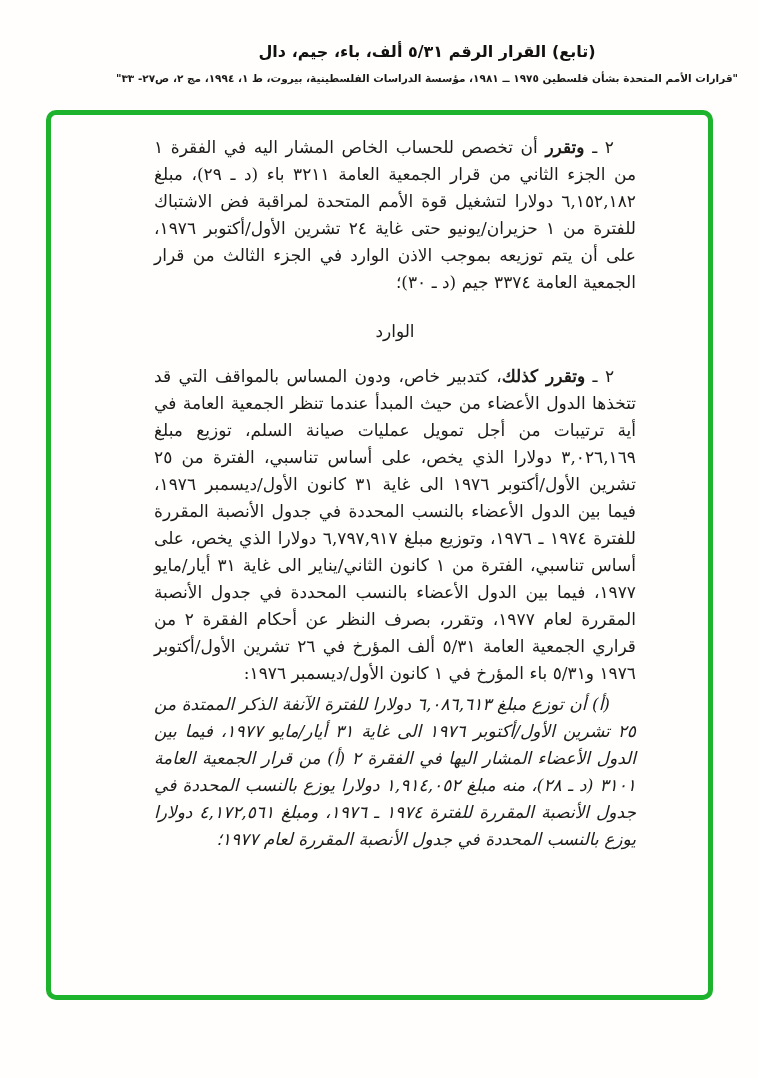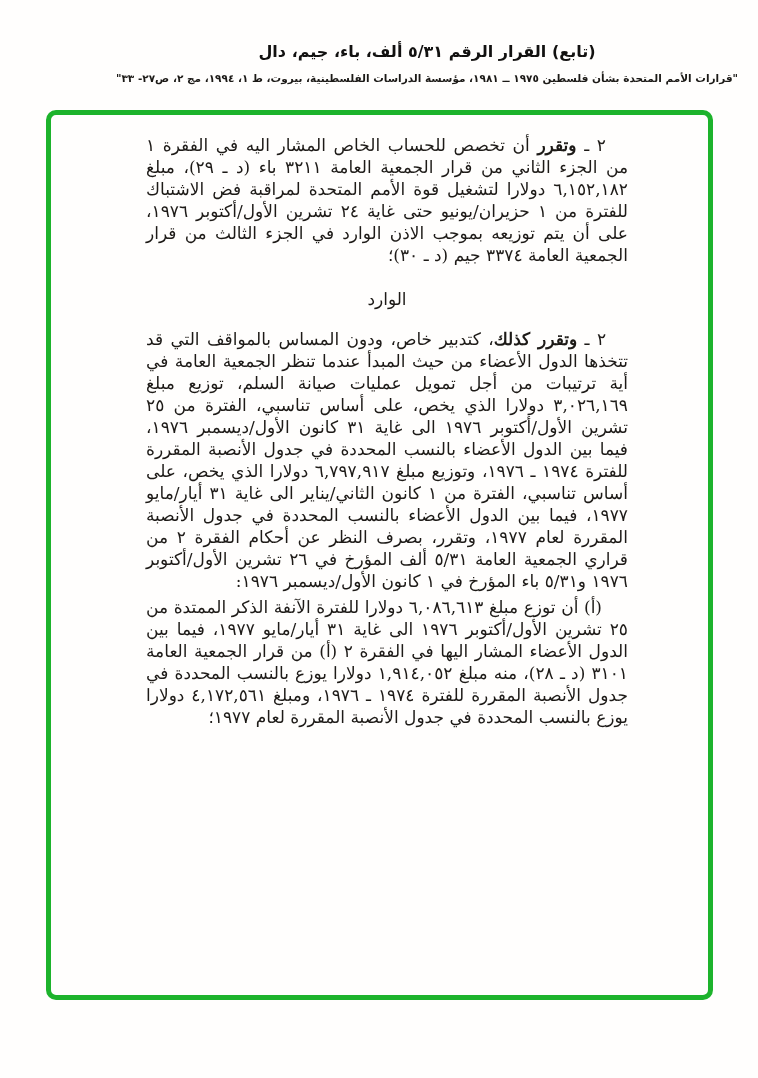--- a/index.html
+++ b/index.html
@@ -51,34 +51,35 @@
     height: 890px;
     box-sizing: border-box;
     border-style: solid;
     border-width: 5px;
     border-radius: 10px;
     background: transparent;
   }
   .content {
     position: absolute;
     top: 134px;
-    left: 146px;
+    left: 154px;
     width: 482px;
     direction: rtl;
     text-align: justify;
     font-size: 17px;
-    line-height: 22px;
+    line-height: 27px;
     color: #1d1a17;
   }
   .content p {
     margin: 0 0 4px 0;
     text-indent: 22px;
   }
   .content p.sub-item {
     text-indent: 26px;
+    font-style: italic;
   }
   .lead {
     font-weight: bold;
   }
   .section-heading {
     text-align: center;
     font-weight: normal;
     font-size: 17px;
     margin: 22px 0 18px 0;
     text-indent: 0;

